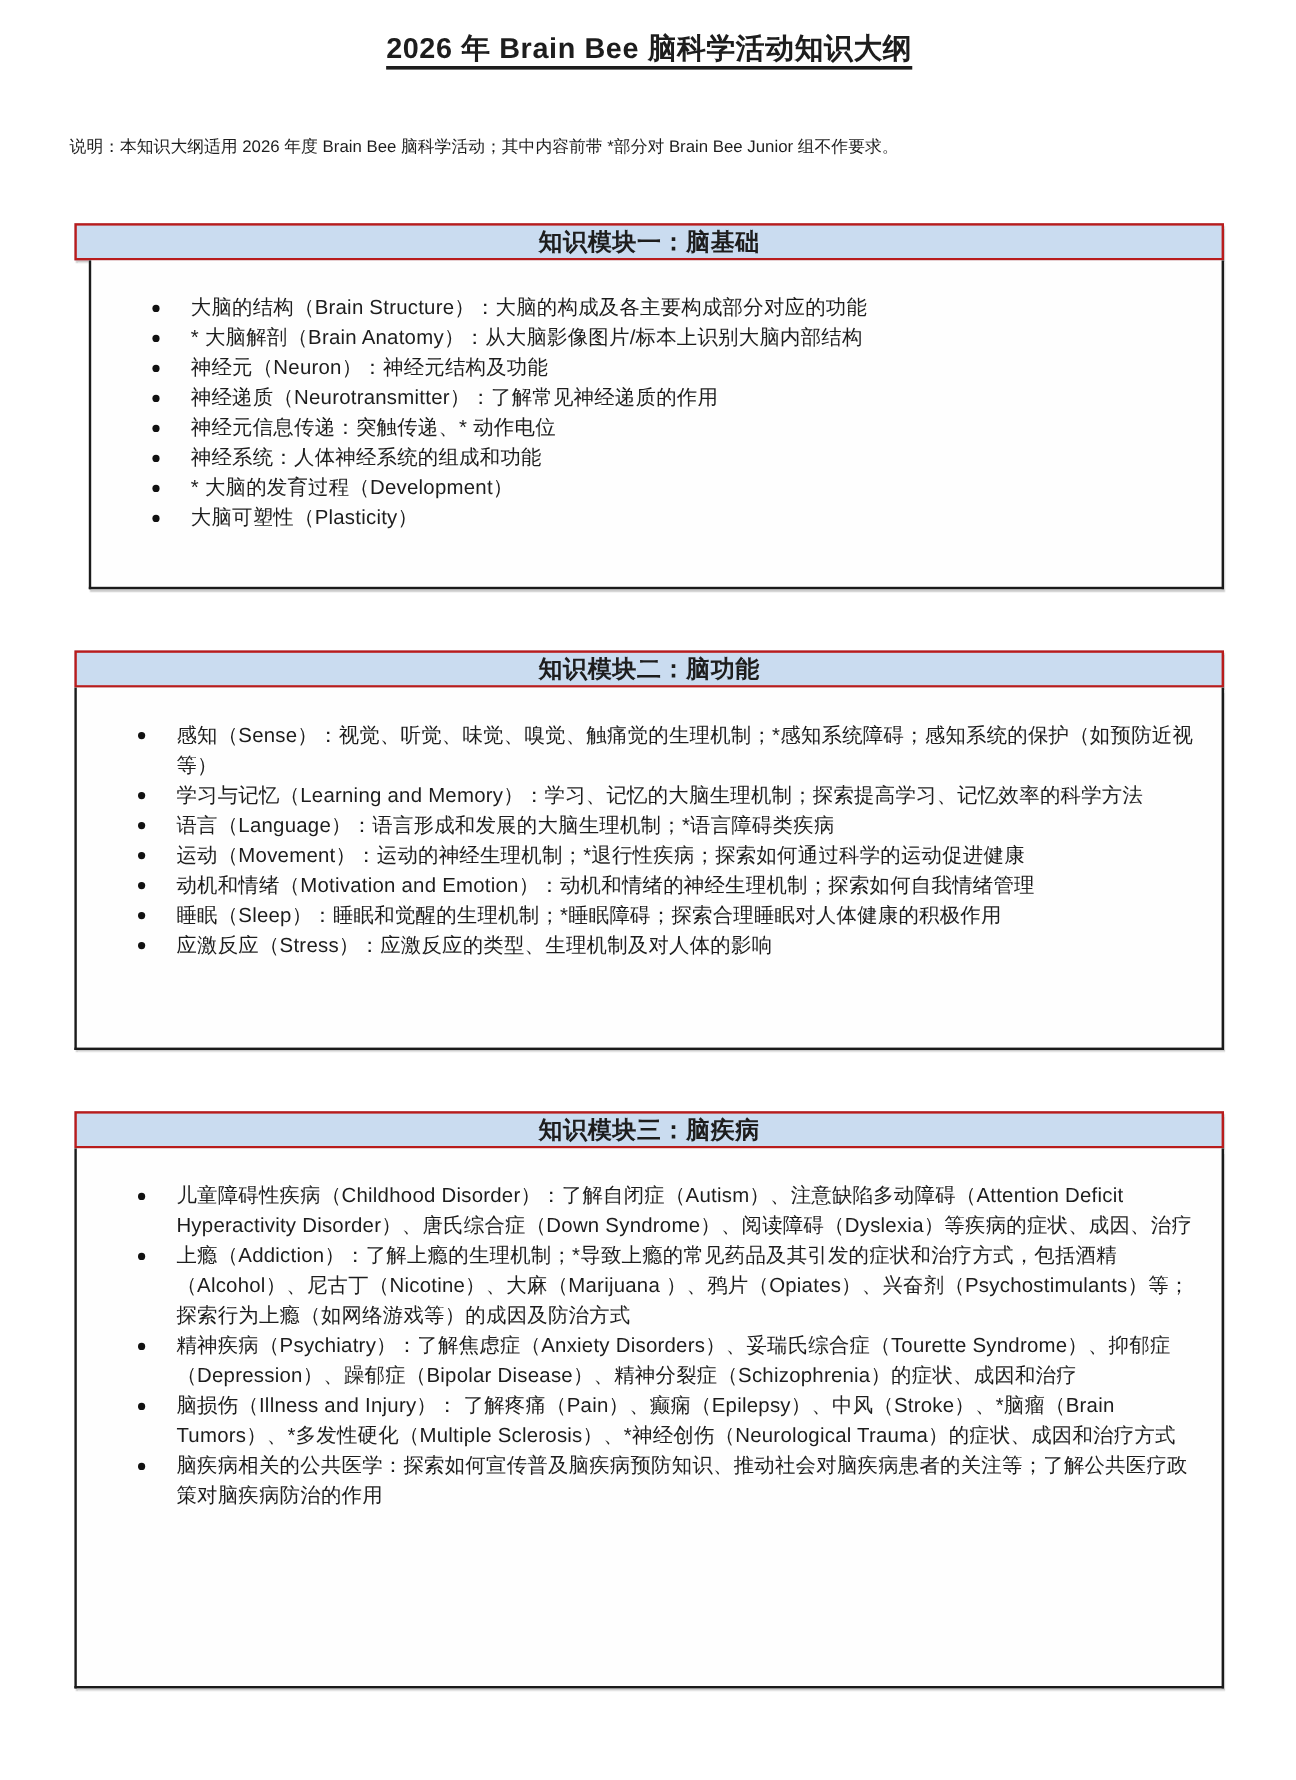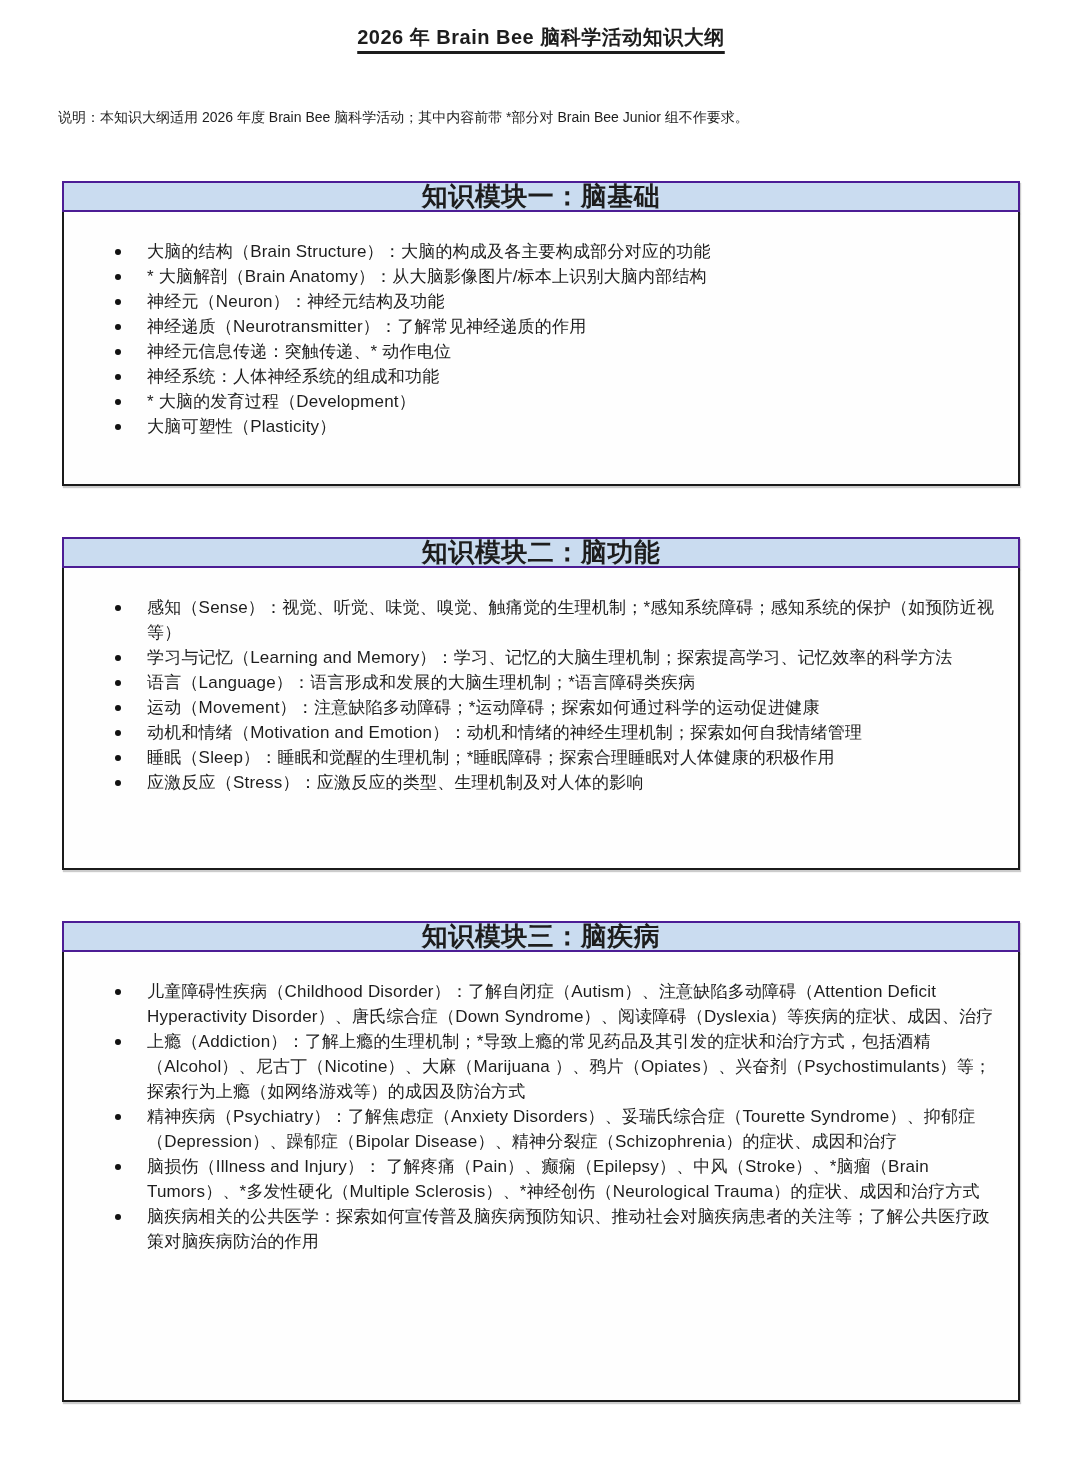--- a/index.html
+++ b/index.html
@@ -8,48 +8,48 @@
     width: 1080px;
     height: 1483px;
     font-family: "Liberation Sans", sans-serif;
     color: #1d1d1d;
     overflow: hidden;
   }
   .page { padding: 24px 60px 0 62px; }
 
   .title {
     text-align: center;
-    font-size: 20px;
+    font-size: 24px;
     font-weight: bold;
     letter-spacing: 0.5px;
     text-decoration: underline;
     text-decoration-thickness: 2.5px;
     text-underline-offset: 7px;
   }
 
   .note {
     margin: 52px 0 0 -4px;
     font-size: 14px;
     line-height: 28px;
   }
 
   .modules { margin-top: 50px; }
 
   .module { margin-bottom: 51px; }
   .module:last-child { margin-bottom: 0; }
 
   .module-header {
     background: #cadcf0;
-    border: 2px solid #4c1d95;
+    border: 2px solid #b91c1c;
     height: 31px;
     display: flex;
     align-items: center;
     justify-content: center;
     font-weight: bold;
-    font-size: 26px;
+    font-size: 20px;
     letter-spacing: 0.5px;
     box-shadow: 1px 2px 1px rgba(110,110,110,0.35);
   }
 
   .module-body {
     border: 2px solid #1b1b1b;
     border-top: 0;
     padding: 27px 22px 18px 48px;
     box-shadow: 1px 2px 1px rgba(110,110,110,0.35);
     background: #fefefe;
@@ -67,21 +67,21 @@
     content: "";
     position: absolute;
     left: 3px;
     top: 10px;
     width: 6px;
     height: 6px;
     border-radius: 50%;
     background: #111;
   }
 
-  .modules .module:nth-of-type(1) .module-body { min-height: 274px; }
+  .modules .module:nth-of-type(1) .module-body { min-height: 274px; margin-left: 12px; }
   .modules .module:nth-of-type(2) .module-body { min-height: 302px; }
   .modules .module:nth-of-type(3) .module-body { min-height: 450px; }
 </style>
 </head>
 <body>
 
 <div class="page">
   <h1 class="title">2026 年 Brain Bee 脑科学活动知识大纲</h1>
   <p class="note">说明：本知识大纲适用 2026 年度 Brain Bee 脑科学活动；其中内容前带 *部分对 Brain Bee Junior 组不作要求。</p>
   <div class="modules">
@@ -105,21 +105,21 @@
 
   <section class="module">
     <div class="module-header">
       <span>知识模块二：脑功能</span>
     </div>
     <div class="module-body">
       <ul class="module-list">
             <li>感知（Sense）：视觉、听觉、味觉、嗅觉、触痛觉的生理机制；*感知系统障碍；感知系统的保护（如预防近视等）</li>
             <li>学习与记忆（Learning and Memory）：学习、记忆的大脑生理机制；探索提高学习、记忆效率的科学方法</li>
             <li>语言（Language）：语言形成和发展的大脑生理机制；*语言障碍类疾病</li>
-            <li>运动（Movement）：注意缺陷多动障碍；*运动障碍；探索如何通过科学的运动促进健康</li>
+            <li>运动（Movement）：运动的神经生理机制；*退行性疾病；探索如何通过科学的运动促进健康</li>
             <li>动机和情绪（Motivation and Emotion）：动机和情绪的神经生理机制；探索如何自我情绪管理</li>
             <li>睡眠（Sleep）：睡眠和觉醒的生理机制；*睡眠障碍；探索合理睡眠对人体健康的积极作用</li>
             <li>应激反应（Stress）：应激反应的类型、生理机制及对人体的影响</li>
           </ul>
     </div>
   </section>
 
   <section class="module">
     <div class="module-header">
       <span>知识模块三：脑疾病</span>

